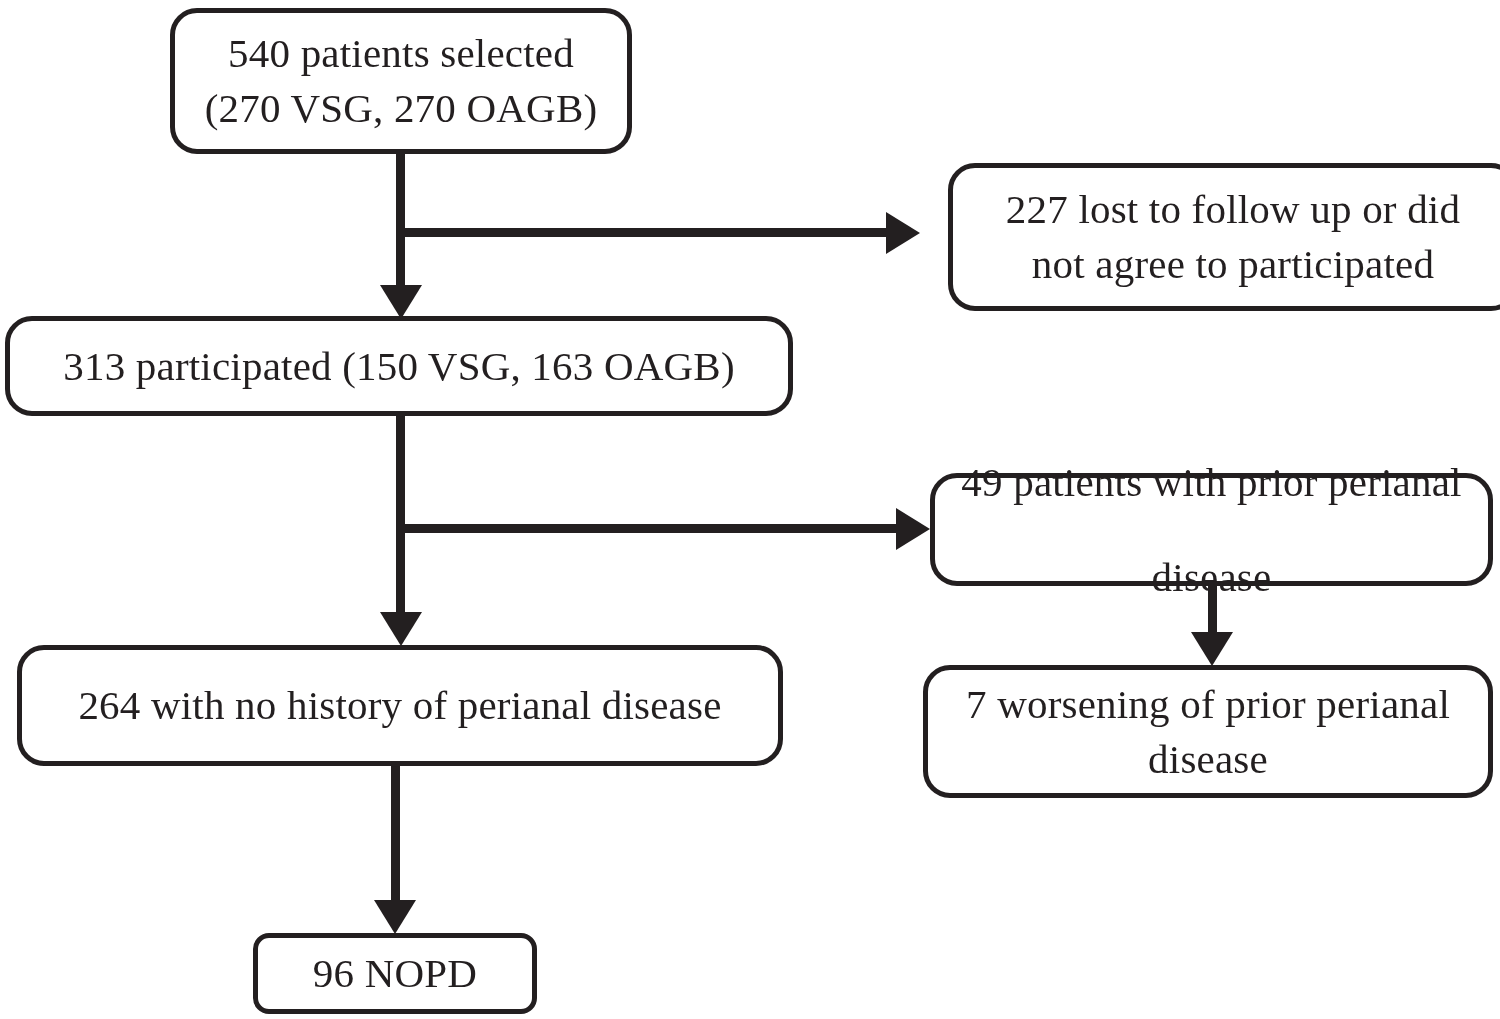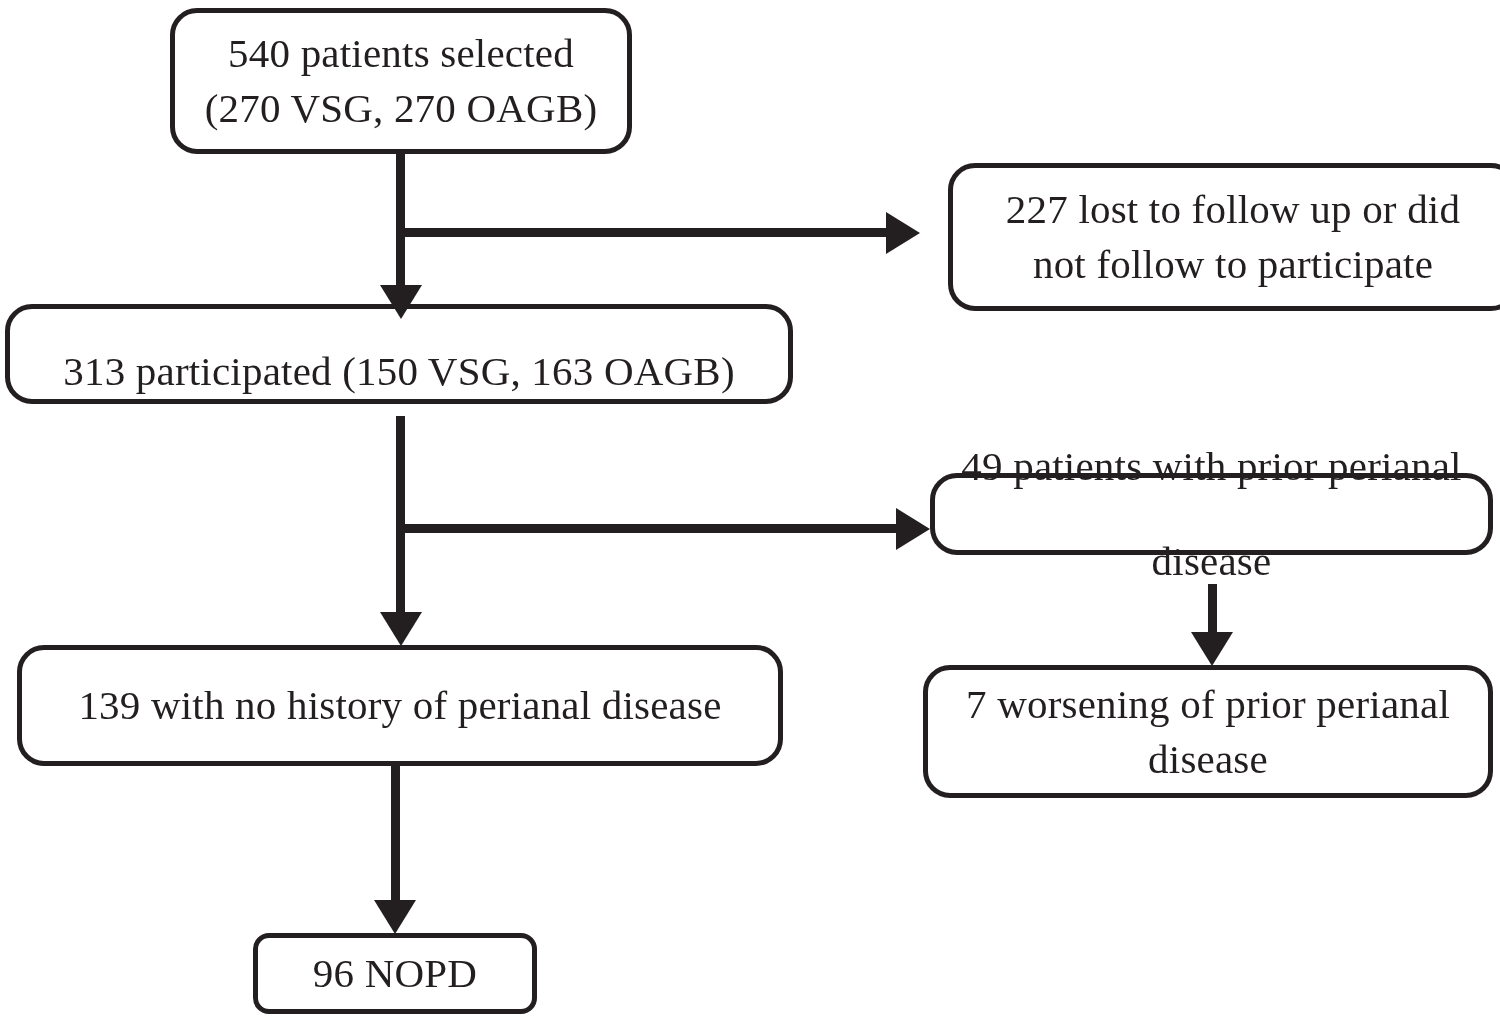--- a/index.html
+++ b/index.html
@@ -50,22 +50,22 @@
   .arrow-right{
     position:absolute;
     width:0;height:0;
     border-top:21px solid transparent;
     border-bottom:21px solid transparent;
     border-left:34px solid var(--ink);
   }
   
   #box-selected    {left:170px; top:8px;   width:462px; height:146px;}
   #box-lost        {left:948px; top:163px; width:570px; height:148px;}
-  #box-participated{left:5px;   top:304px; width:788px; height:100px;justify-content:flex-end;}
-  #box-prior       {left:930px; top:473px; width:563px; height:82px;gap:40px;}
+  #box-participated{left:5px;   top:316px; width:788px; height:100px;}
+  #box-prior       {left:930px; top:473px; width:563px; height:113px;gap:40px;}
   #box-nohistory   {left:17px;  top:645px; width:766px; height:121px;}
   #box-worsening   {left:923px; top:665px; width:570px; height:133px;}
   #box-nopd        {left:253px; top:933px; width:284px; height:81px; border-radius:16px;}
   
   #v1{left:396px; top:150px; width:9px;  height:140px;}
   #v1-head{left:380px; top:285px;}
   #h1{left:400px; top:228px; width:489px; height:9px;}
   #h1-head{left:886px; top:212px;}
   #v2{left:396px; top:416px; width:9px;  height:202px;}
   #v2-head{left:380px; top:612px;}
@@ -81,34 +81,34 @@
 
 <div class="canvas">
 
   <div class="fbox" id="box-selected">
     <span>540 patients selected</span>
     <span>(270 VSG, 270 OAGB)</span>
   </div>
 
   <div class="fbox" id="box-lost">
     <span>227 lost to follow up or did</span>
-    <span>not follow to participate</span>
+    <span>not agree to participated</span>
   </div>
 
   <div class="fbox" id="box-participated">
     <span>313 participated (150 VSG, 163 OAGB)</span>
   </div>
 
   <div class="fbox" id="box-prior">
     <span>49 patients with prior perianal</span>
     <span>disease</span>
   </div>
 
   <div class="fbox" id="box-nohistory">
-    <span>139 with no history of perianal disease</span>
+    <span>264 with no history of perianal disease</span>
   </div>
 
   <div class="fbox" id="box-worsening">
     <span>7 worsening of prior perianal</span>
     <span>disease</span>
   </div>
 
   <div class="fbox" id="box-nopd">
     <span>96 NOPD</span>
   </div>

